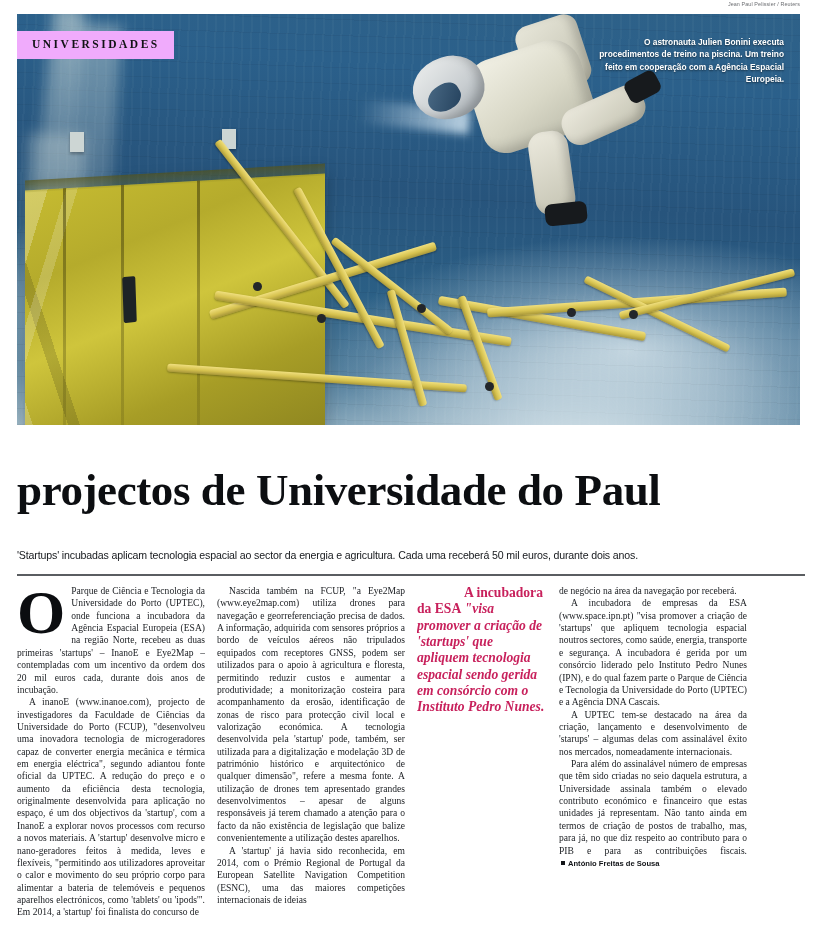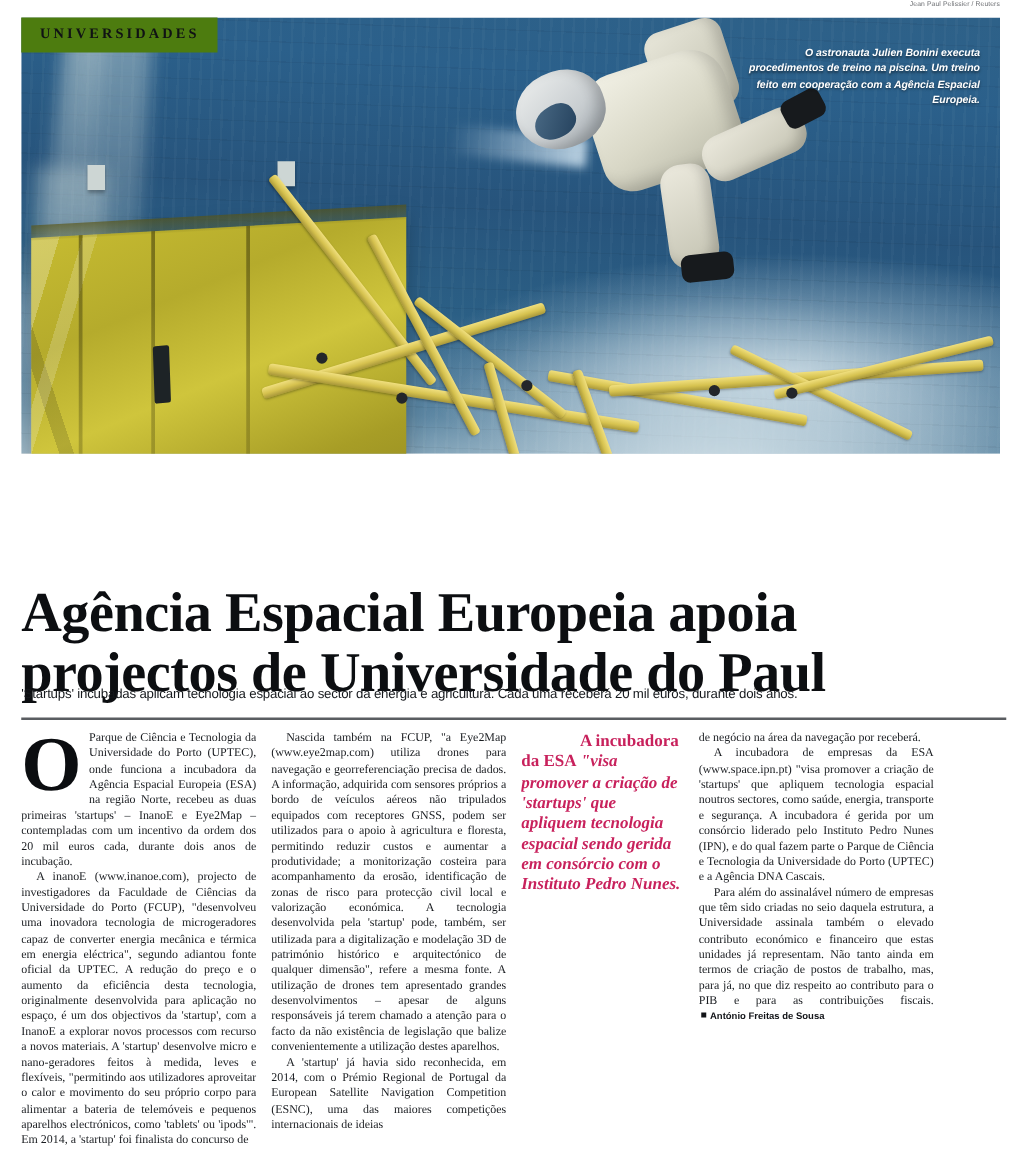--- a/index.html
+++ b/index.html
@@ -35,23 +35,22 @@
     color: #6c6e72;
     white-space: nowrap;
   }
 
   
   .photo-wrap {
     position: absolute;
     left: 17px;
     top: 14px;
     width: 783px;
-    height: 349px;
+    height: 411px;
     overflow: hidden;
-    font-style: italic;
   }
   .photo {
     position: absolute;
     inset: 0;
     background:
       radial-gradient(ellipse 60% 45% at 78% 82%, rgba(206,222,231,.85) 0%, rgba(206,222,231,0) 62%),
       radial-gradient(ellipse 38% 30% at 12% 70%, rgba(196,214,224,.55) 0%, rgba(196,214,224,0) 70%),
       linear-gradient(185deg, #2e6188 0%, #2b608b 18%, #27547c 44%, #2b5f85 66%, #5d87a3 86%, #9fbac9 100%);
   }
   
@@ -180,22 +179,22 @@
     font-family: "Liberation Sans", "DejaVu Sans", sans-serif;
     font-size: 8.4px;
     font-weight: bold;
     line-height: 1.46;
     text-shadow: 0 1px 2px rgba(0,0,0,.55);
   }
 
   
   .section-tag {
     position: absolute;
-    left: 17px; top: 14px;
-    background: #4d7c0f;
+    left: 17px; top: 31px;
+    background: #f0abfc;
     color: #101214;
     font-family: "Liberation Serif", "DejaVu Serif", serif;
     font-weight: bold;
     font-size: 11.5px;
     letter-spacing: 2.5px;
     padding: 8px 14px 8px 15px;
     line-height: 1;
   }
 
   
@@ -349,25 +348,24 @@
     <div class="node" style="left:550px;top:294px;"></div>
     <div class="node" style="left:612px;top:296px;"></div>
     <div class="node" style="left:468px;top:368px;"></div>
 
     <div class="caption">O astronauta Julien Bonini  executa procedimentos de treino na piscina. Um treino feito em cooperação com a Agência Espacial Europeia.</div>
   </div>
 
   <div class="section-tag">UNIVERSIDADES</div>
 
   <h1 class="headline">
-    <span class="l1">Agência Espacial Europeia apoia</span>
     <span class="l2">projectos de Universidade do Paul</span>
   </h1>
 
-  <div class="standfirst">'Startups' incubadas aplicam tecnologia espacial ao sector da energia e agricultura. Cada uma receberá 20 mil euros, durante dois anos.</div>
+  <div class="standfirst">'Startups' incubadas aplicam tecnologia espacial ao sector da energia e agricultura. Cada uma receberá 50 mil euros, durante dois anos.</div>
 
   <div class="rule"></div>
 
   <div class="cols">
 
     <div class="col">
       <p class="first"><span class="dropcap">O</span><span>Parque de Ciência e Tecnologia da Universidade do Porto (UPTEC), onde funciona a incubadora da Agência Espacial Europeia (ESA) na região Norte, recebeu as duas primeiras 'startups' – InanoE e Eye2Map – contempladas com um incentivo da ordem dos 20 mil euros cada, durante dois anos de incubação.</span></p>
       <p>A inanoE (www.inanoe.com), projecto de investigadores da Faculdade de Ciências da Universidade do Porto (FCUP), "desenvolveu uma inovadora tecnologia de microgeradores capaz de converter energia mecânica e térmica em energia eléctrica", segundo adiantou fonte oficial da UPTEC. A redução do preço e o aumento da eficiência desta tecnologia, originalmente desenvolvida para aplicação no espaço, é um dos objectivos da 'startup', com a InanoE a explorar novos processos com recurso a novos materiais. A 'startup' desenvolve micro e nano-geradores feitos à medida, leves e flexíveis, "permitindo aos utilizadores aproveitar o calor e movimento do seu próprio corpo para alimentar a bateria de telemóveis e pequenos aparelhos electrónicos, como 'tablets' ou 'ipods'". Em 2014, a 'startup' foi finalista do concurso de</p>
     </div>
 
@@ -377,18 +375,19 @@
     </div>
 
     <div class="col-quote">
       <span class="q-lead">A incubadora da ESA</span>
       <span class="q-body">"visa promover a criação de 'startups' que apliquem tecnologia espacial sendo gerida em consórcio com o Instituto Pedro Nunes.</span>
     </div>
 
     <div class="col">
       <p class="first">de negócio na área da navegação por receberá.</p>
       <p>A incubadora de empresas da ESA (www.space.ipn.pt) "visa promover a criação de 'startups' que apliquem tecnologia espacial noutros sectores, como saúde, energia, transporte e segurança. A incubadora é gerida por um consórcio liderado pelo Instituto Pedro Nunes (IPN), e do qual fazem parte o Parque de Ciência e Tecnologia da Universidade do Porto (UPTEC) e a Agência DNA Cascais.</p>
+      <p>A UPTEC tem-se destacado na área da criação, lançamento e desenvolvimento de 'starups' – algumas delas com assinalável êxito nos mercados, nomeadamente internacionais.</p>
       <p><span>Para além do assinalável número de empresas que têm sido criadas no seio daquela estrutura, a Universidade assinala também o elevado contributo económico e financeiro que estas unidades já representam. Não tanto ainda em termos de criação de postos de trabalho, mas, para já, no que diz respeito ao contributo para o PIB e para as contribuições fiscais.</span> <span class="byline"><span class="sq"></span><span>António Freitas de Sousa</span></span></p>
     </div>
 
   </div>
 
 </div>
 
 </body></html>

